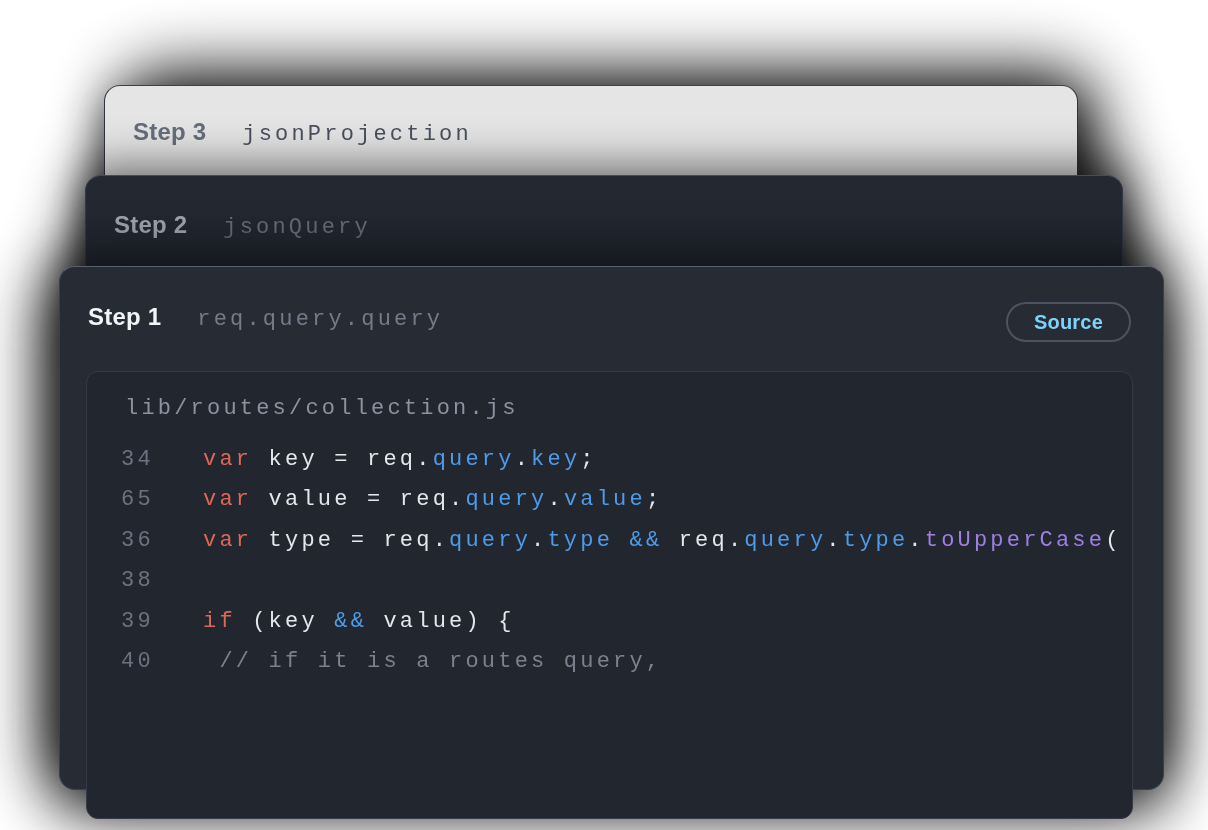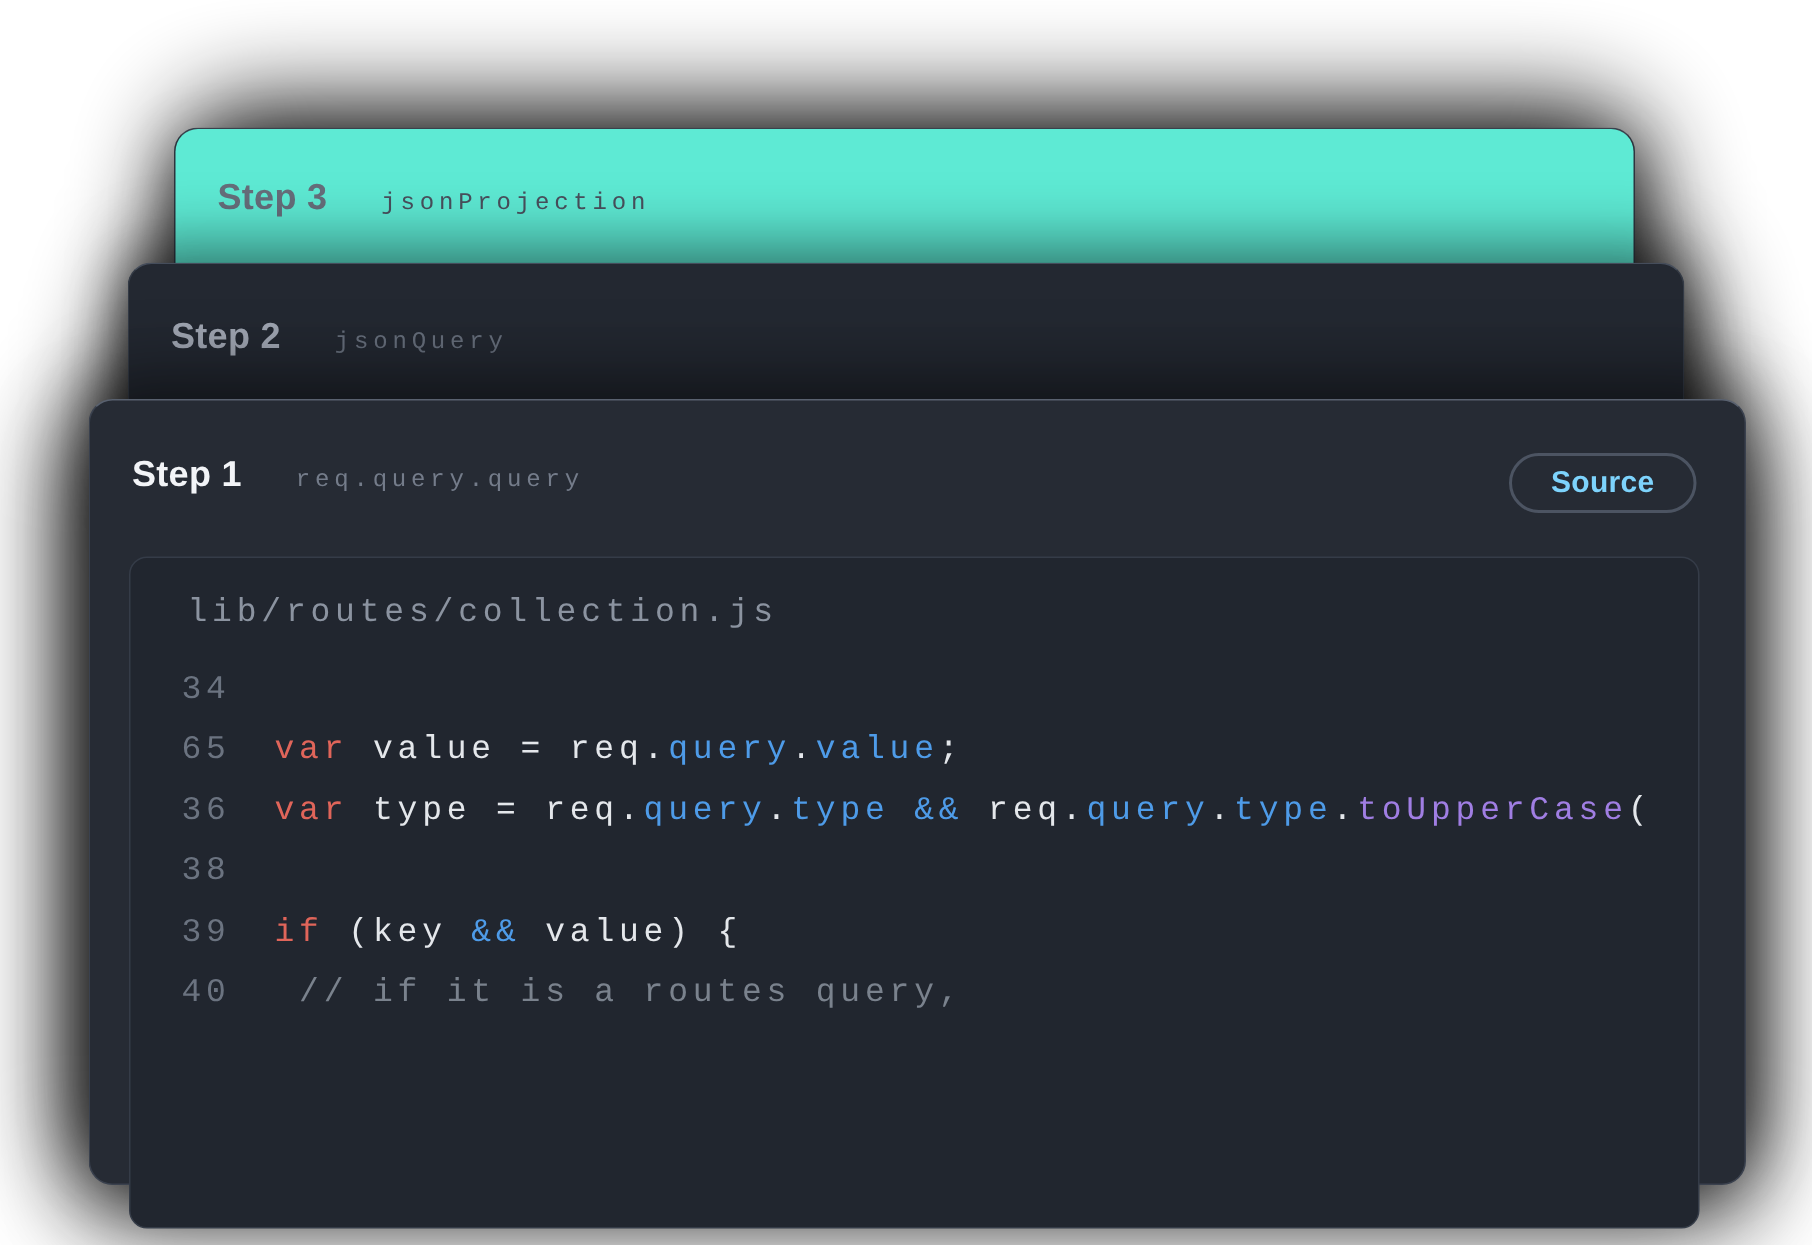--- a/index.html
+++ b/index.html
@@ -9,39 +9,39 @@
   }
   
   .shadow-blob{position:absolute;inset:0;filter:blur(34px);opacity:.94;}
   .shadow-blob div{position:absolute;background:#000;border-radius:44px;}
   .sb1{left:118px;top:72px;width:978px;height:250px;}
   .sb2{left:87px;top:168px;width:1044px;height:260px;}
   .sb3{left:48px;top:260px;width:1116px;height:538px;}
 
   
   .panel{position:absolute;border-radius:16px;box-sizing:border-box;}
-  .p3{left:116px;top:85px;width:974px;height:160px;background:#5eead4;
+  .p3{left:104px;top:85px;width:974px;height:160px;background:#e5e5e5;
       border:1.5px solid #2E343E;border-top-color:#3A414C;z-index:1;
       box-shadow:0 14px 40px rgba(0,0,0,.45);}
   .p2{left:85px;top:175px;width:1038px;height:170px;background:#232831;
       border:1.5px solid #333A45;border-top-color:#454D5B;z-index:2;
       box-shadow:0 -16px 40px rgba(0,0,0,.35),0 14px 40px rgba(0,0,0,.45);}
   .p1{left:59px;top:266px;width:1105px;height:524px;background:#262B34;
       border:1.5px solid #3A414E;border-top-color:#59616F;z-index:3;
       box-shadow:0 -18px 44px rgba(0,0,0,.40),0 24px 60px rgba(0,0,0,.50);}
 
   .panel header{display:flex;align-items:baseline;gap:36px;padding:30px 28px 0;position:relative;}
   .p2 header{padding-top:33px;}
   .p1 header{padding-top:34px;}
   .step-title{font-weight:700;font-size:24px;line-height:32px;margin:0;letter-spacing:.2px;}
   .p1 .step-title{color:#F2F4F7;}
   .p2 .step-title{color:#9FA5B1;}
   .p3 .step-title{color:#666E7B;}
   .mono{font-family:"Liberation Mono","DejaVu Sans Mono",monospace;}
-  .subtitle{font-size:16px;letter-spacing:3.2px;}
+  .subtitle{font-size:22px;letter-spacing:3.2px;}
   .p1 .subtitle{color:#747C8A;}
   .p2 .subtitle{color:#666E7B;}
   .p3 .subtitle{color:#49505D;}
 
   .source-btn{
     position:absolute;right:32px;top:35px;height:40px;padding:0 26px;
     background:transparent;border:2px solid #4C5462;border-radius:20px;
     color:#7dd3fc;font:600 20px/36px "Liberation Sans",sans-serif;
     letter-spacing:.2px;cursor:pointer;box-sizing:border-box;
   }
@@ -49,21 +49,21 @@
   
   .code-block{
     position:absolute;left:26px;top:104px;width:1047px;height:448px;
     background:#21262F;border:1.5px solid #353C48;border-radius:12px;
     overflow:hidden;box-sizing:border-box;
     font-family:"Liberation Mono","DejaVu Sans Mono",monospace;
     font-size:22px;letter-spacing:3.2px;
   }
   .filename{color:#8B93A0;margin:24px 0 18px 38px;white-space:pre;}
   .code-row{display:flex;align-items:center;height:40.5px;padding-left:34px;white-space:pre;}
-  .ln{width:36px;margin-right:26px;flex:none;color:var(--c-ln,#6B7380);}
+  .ln{width:36px;margin-right:46px;flex:none;color:var(--c-ln,#6B7380);}
   .lc{white-space:pre;}
   .hl-row{background:var(--c-hlrow,#554E2B);}
   .hl-box{background:var(--c-yellow,#F8CE46);border-radius:6px;padding:3px 8px 4px;margin:0 2px;}
   .tk-kw{color:var(--c-kw,#E0655A);}
   .tk-pl{color:var(--c-text,#E4E7EB);}
   .tk-prop{color:var(--c-prop,#4E9BE8);}
   .tk-fn{color:var(--c-fn,#A07EE3);}
   .tk-cm{color:var(--c-cm,#7A828D);}
   .tk-dark{color:var(--c-boxdark,#3A3008);}
   .tk-blue{color:var(--c-boxblue,#1A6FD8);}
@@ -96,21 +96,21 @@
   <section class="panel p1">
     <header>
       <h2 class="step-title">Step 1</h2>
       <span class="subtitle mono">req.query.query</span>
       <button class="source-btn">Source</button>
     </header>
 
     <div class="code-block">
       <div class="filename">lib/routes/collection.js</div>
       <div id="code-lines">
-          <div class="code-row"><span class="ln">34</span></div>
+          <div class="code-row"><span class="ln">34</span><span class="lc"><span class="tk-kw">var</span><span class="tk-pl"> key = req.</span><span class="tk-prop">query</span><span class="tk-pl">.</span><span class="tk-prop">key</span><span class="tk-pl">;</span></span></div>
           <div class="code-row"><span class="ln">65</span><span class="lc"><span class="tk-kw">var</span><span class="tk-pl"> value = req.</span><span class="tk-prop">query</span><span class="tk-pl">.</span><span class="tk-prop">value</span><span class="tk-pl">;</span></span></div>
           <div class="code-row"><span class="ln">36</span><span class="lc"><span class="tk-kw">var</span><span class="tk-pl"> type = req.</span><span class="tk-prop">query</span><span class="tk-pl">.</span><span class="tk-prop">type</span><span class="tk-pl"> </span><span class="tk-prop">&amp;&amp;</span><span class="tk-pl"> req.</span><span class="tk-prop">query</span><span class="tk-pl">.</span><span class="tk-prop">type</span><span class="tk-pl">.</span><span class="tk-fn">toUpperCase</span><span class="tk-pl">(</span></span></div>
           <div class="code-row"><span class="ln">38</span><span class="lc"></span></div>
           <div class="code-row"><span class="ln">39</span><span class="lc"><span class="tk-kw">if</span><span class="tk-pl"> (key </span><span class="tk-prop">&amp;&amp;</span><span class="tk-pl"> value) {</span></span></div>
           <div class="code-row"><span class="ln">40</span><span class="lc"><span class="tk-cm"> // if it is a routes query,</span></span></div>
         </div>
     </div>
   </section>
 
 </div>

